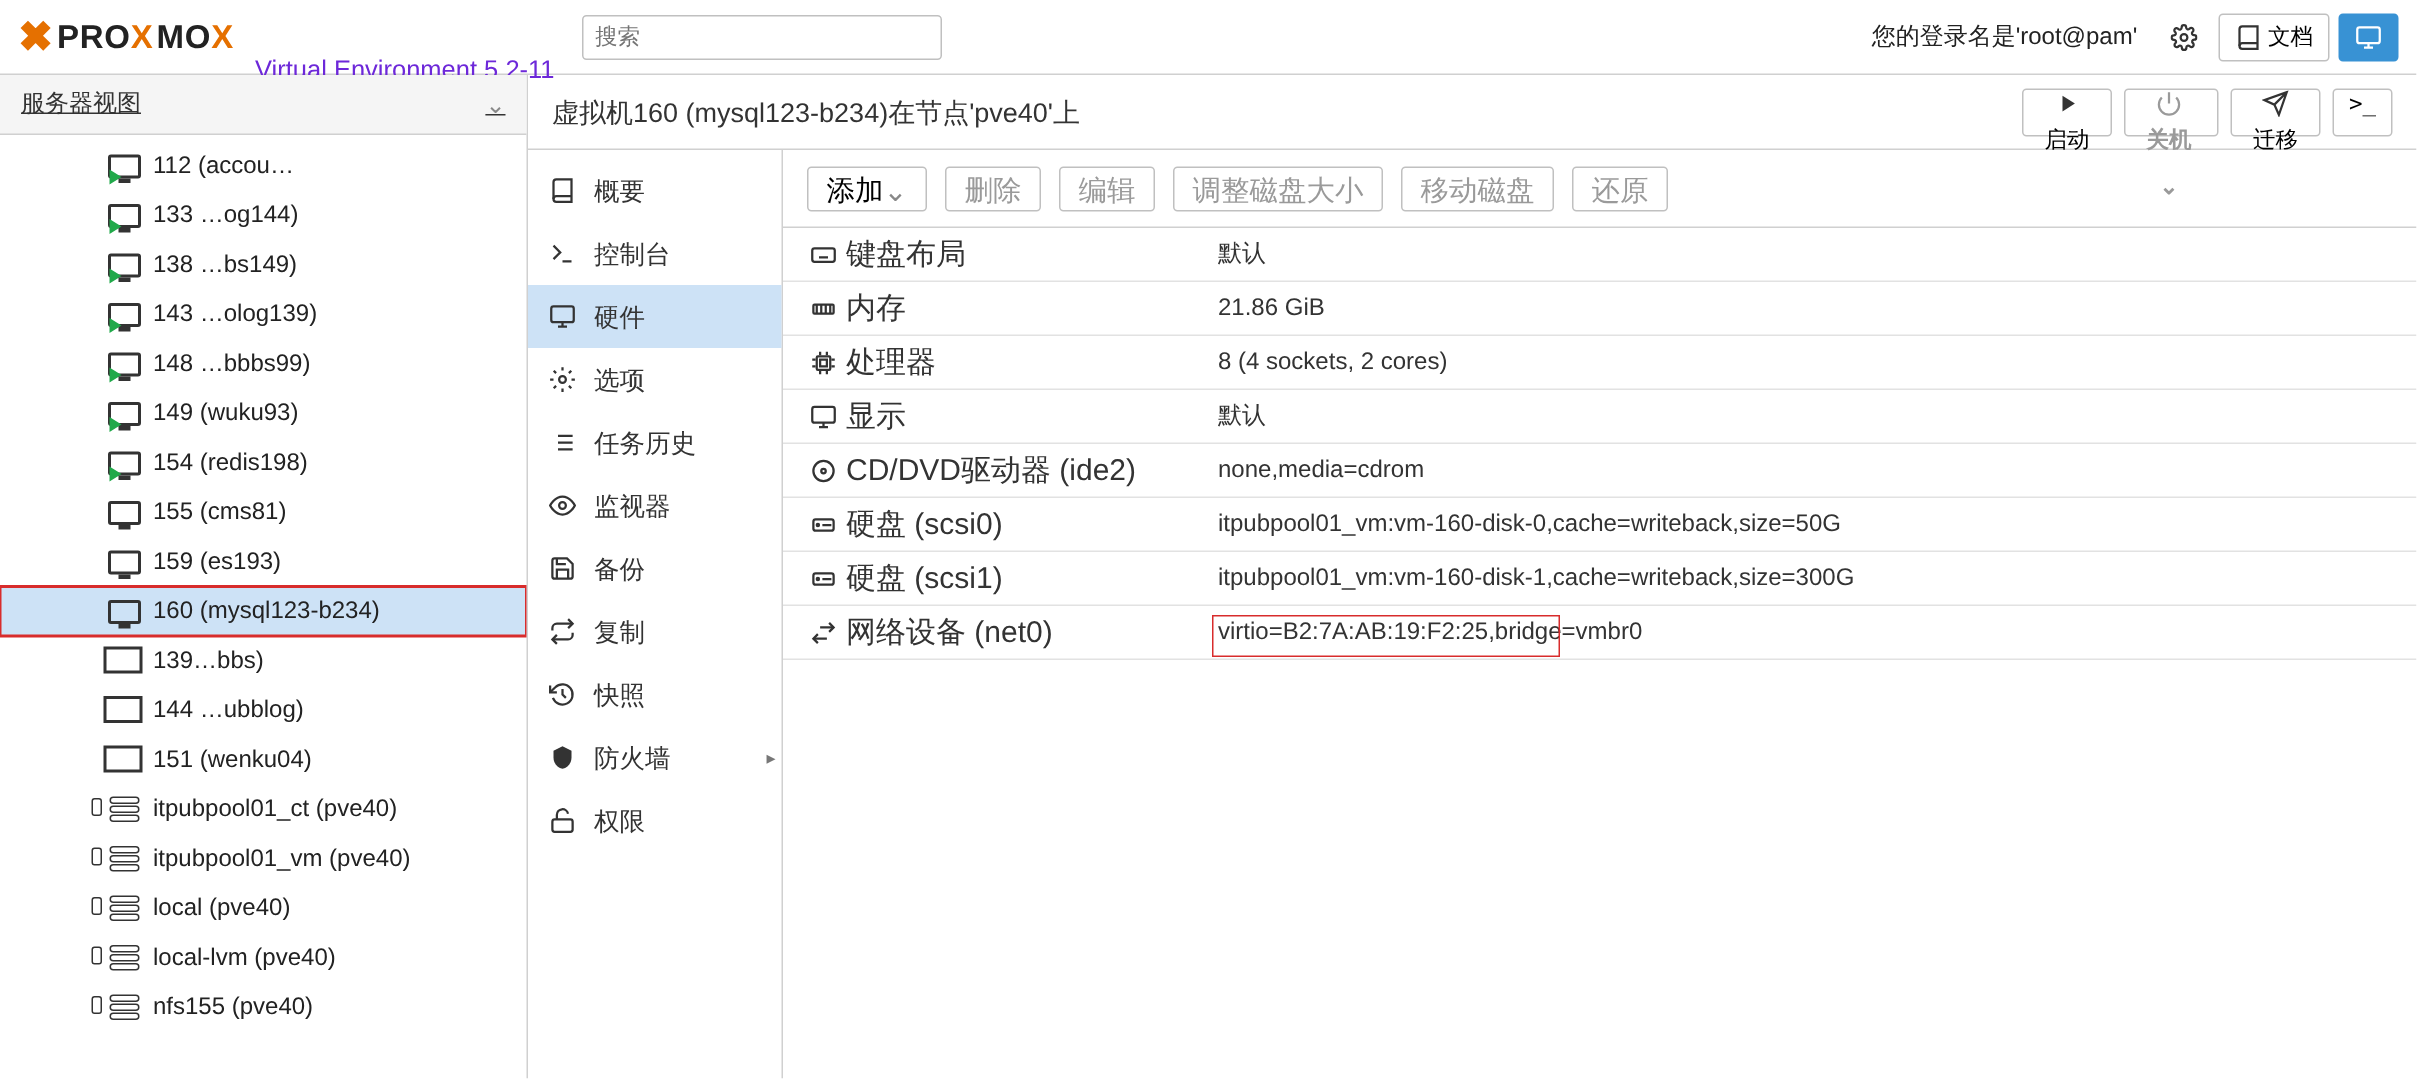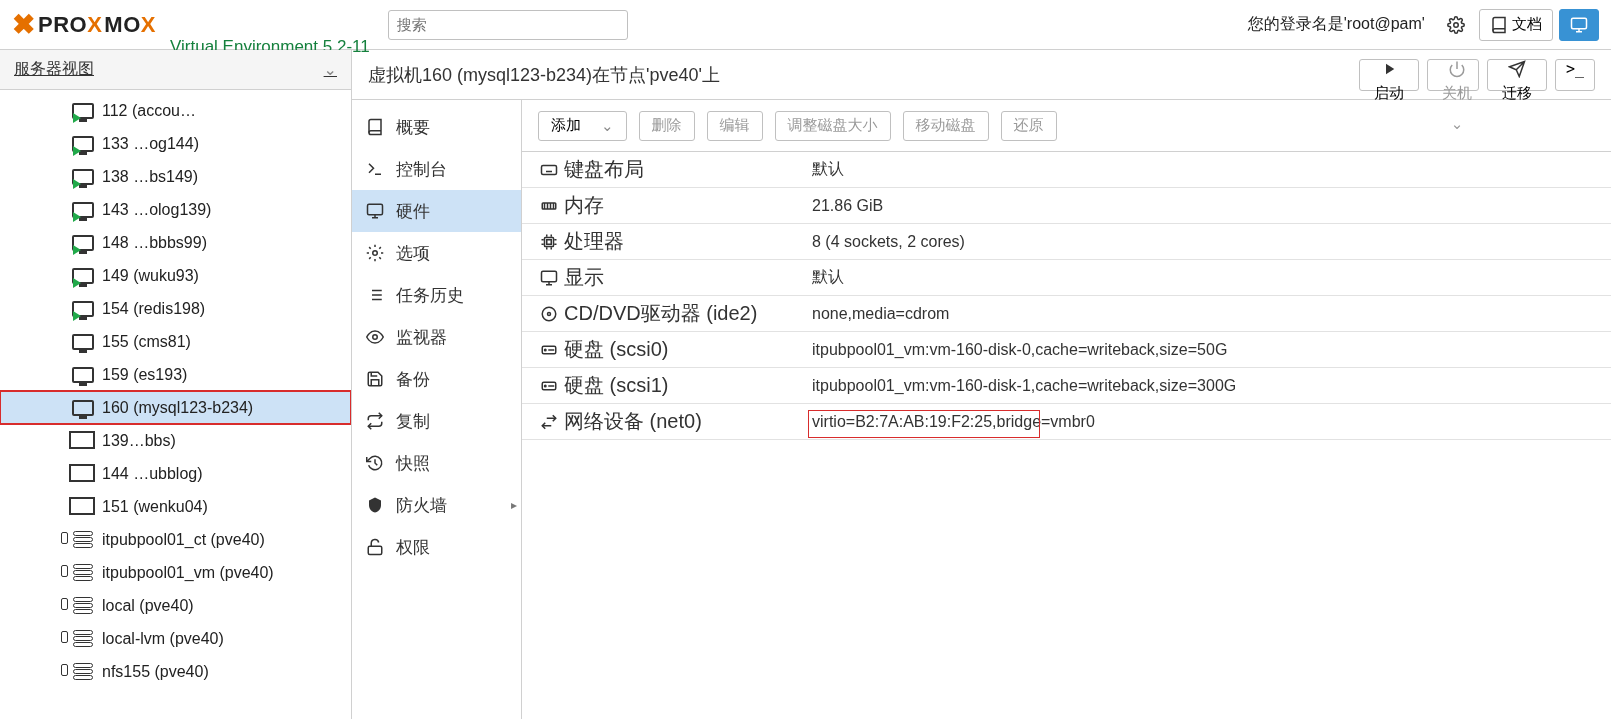--- a/index.html
+++ b/index.html
@@ -28,21 +28,21 @@
 }
 .logo .x {
   color: #e57000;
   font-size: 28px;
   font-weight: 900;
   margin-right: 2px;
 }
 .version {
   margin-left: 12px;
   font-size: 17px;
-  color: #15803d;
+  color: #6d28d9;
   margin-top: 44px;
 }
 .searchbox {
   margin-left: 18px;
   width: 240px;
   height: 30px;
   border: 1px solid #c0c0c0;
   border-radius: 3px;
   padding: 2px 8px;
   font-size: 15px;
@@ -154,21 +154,21 @@
   align-items: center;
   padding: 0 14px;
   border: 1px solid #c0c0c0;
   border-radius: 3px;
   background: #fff;
   font-size: 15px;
   cursor: pointer;
   gap: 6px;
   flex-direction: column;
 }
-.mbtn.split { padding-right: 6px; }
+.mbtn.split { padding-right: 17px; font-weight: bold; }
 .mbtn.split .divider { width:1px; height: 18px; background:#c0c0c0; margin: 0 6px; }
 .mbtn.disabled { color: #9a9a9a; }
 .mbtn.console { padding: 0 10px; }
 
 .main-body { flex:1; display:flex; }
 .nav {
   width: 170px;
   border-right: 1px solid #d0d0d0;
   padding: 6px 0;
 }
@@ -186,23 +186,23 @@
   position:absolute; right:4px; color:#777; font-size:12px;
 }
 .content{ flex:1; display:flex; flex-direction:column; }
 .toolbar{
   height: 52px;
   border-bottom:1px solid #d0d0d0;
   display:flex; align-items:center; gap:12px;
   padding: 0 16px;
 }
 .tbtn{
-  height:30px; display:inline-flex; align-items:center;
+  height:30px; display:inline-flex; align-items:flex-end;
   padding: 0 12px; border:1px solid #c0c0c0; border-radius:3px;
-  font-size:15px; background:#fff; gap:20px;
+  font-size:19px; background:#fff; gap:0;
 }
 .tbtn.disabled{ color:#9a9a9a; }
 .hw-table{ flex:1; }
 .hw-row{
   display:flex; align-items:center;
   height:36px;
   border-bottom:1px solid #e2e2e2;
   padding-left: 12px;
 }
 .hw-icon{ width:30px; display:inline-flex; justify-content:center; }

